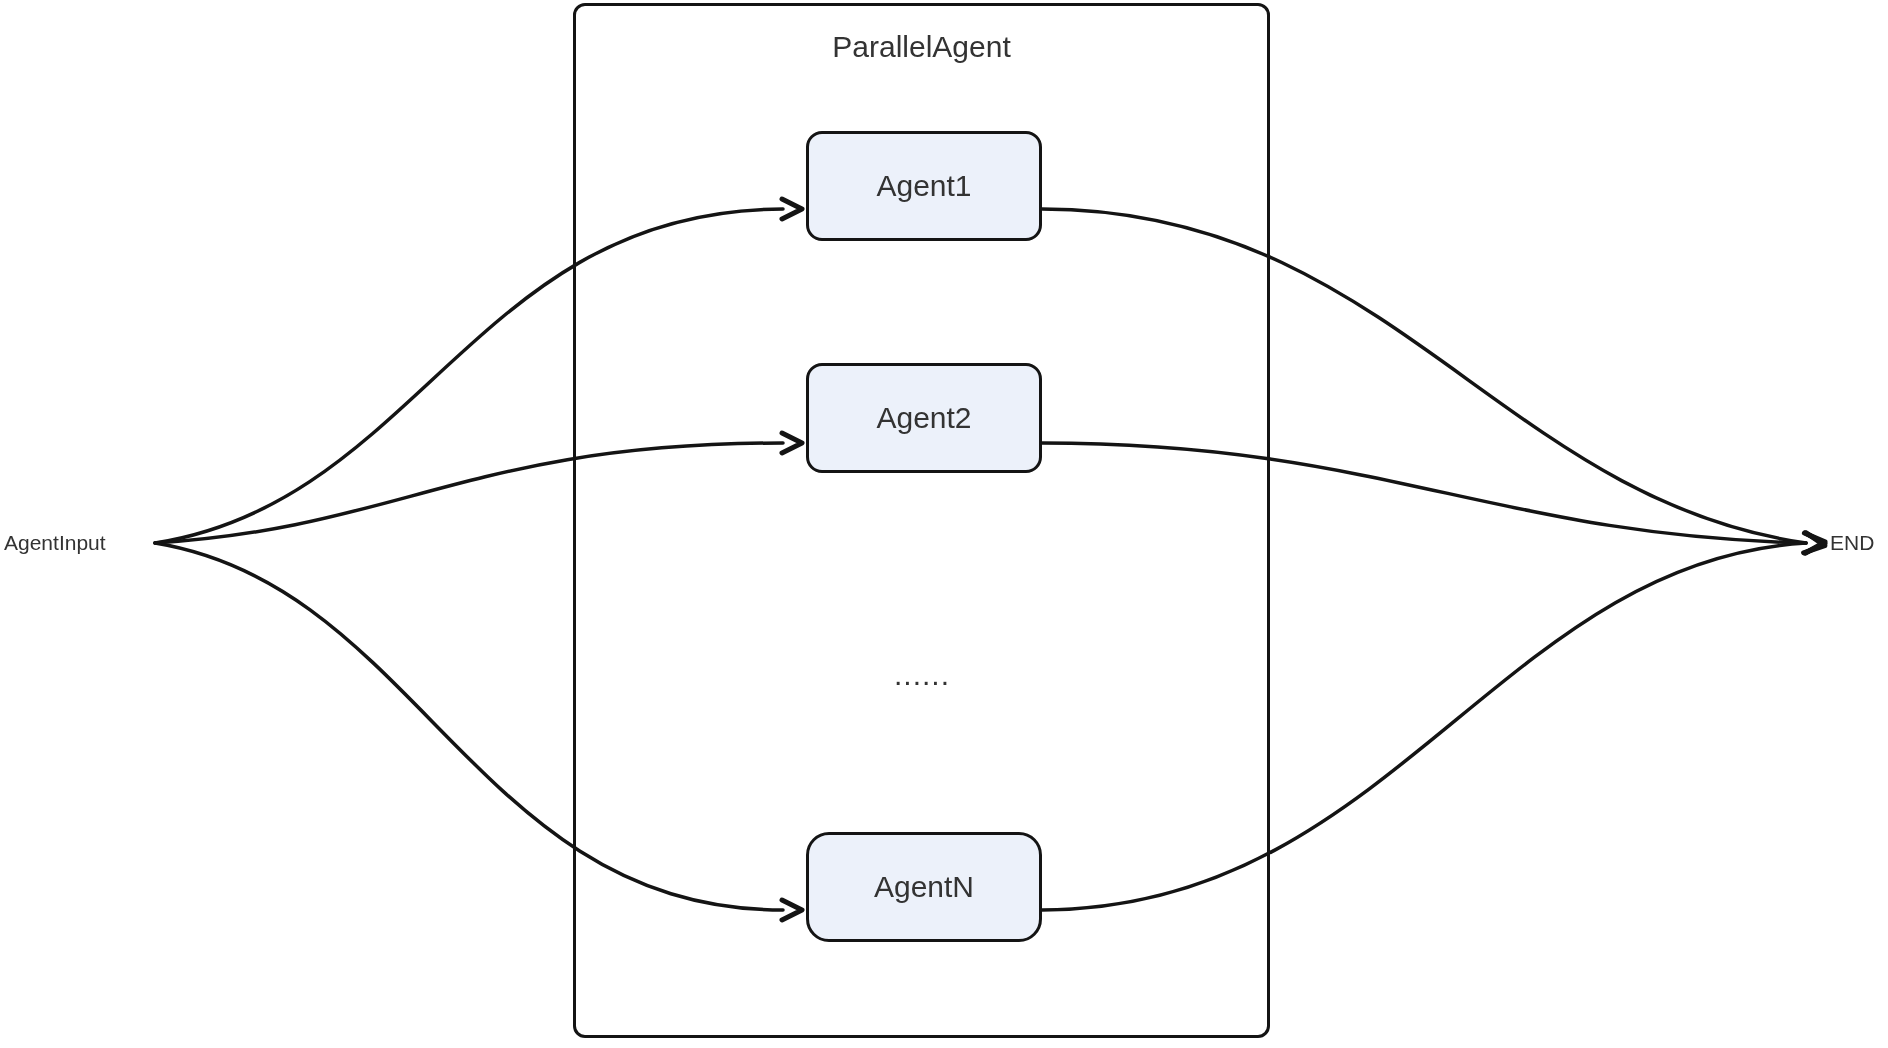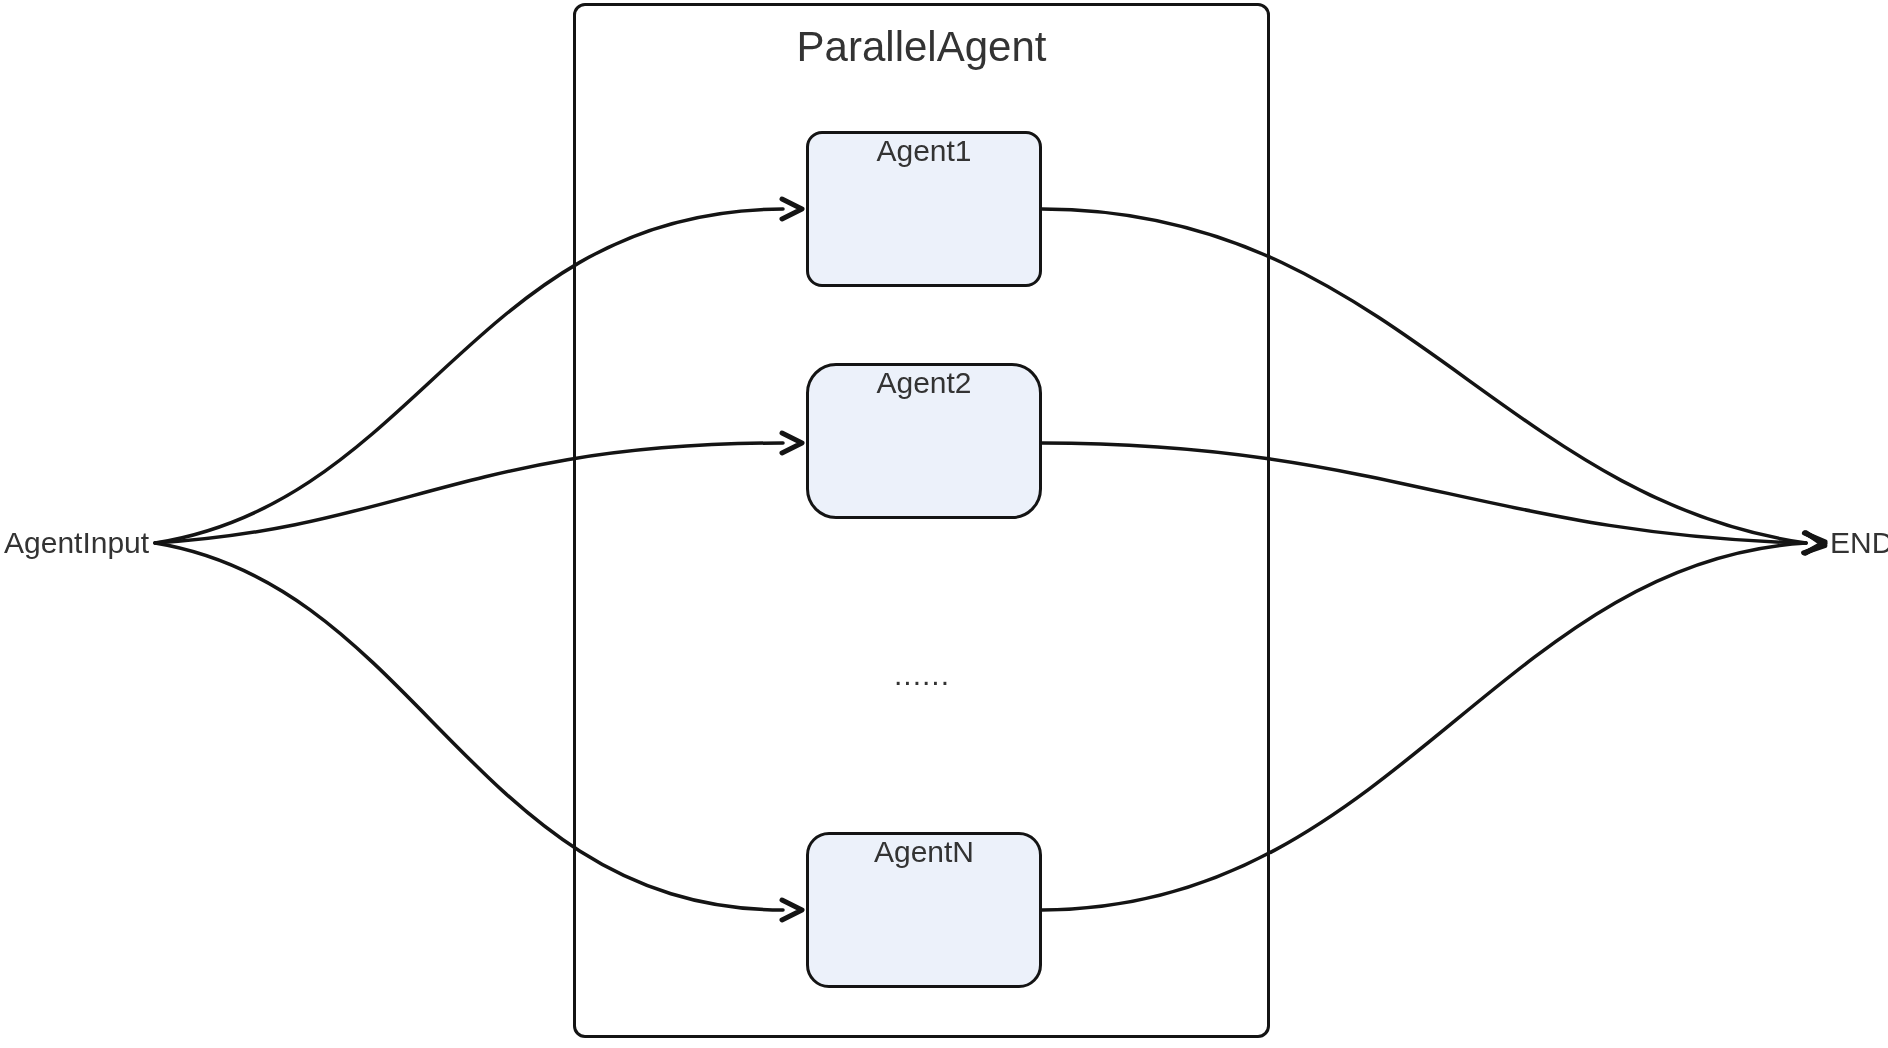--- a/index.html
+++ b/index.html
@@ -49,61 +49,62 @@
     box-sizing: border-box;
     background: transparent;
     z-index: 1;
   }
   .cluster-title {
     position: absolute;
     left: 0;
     top: 22px;
     width: 100%;
     text-align: center;
-    font-size: 42px;
+    font-size: 30px;
     line-height: 38px;
     color: var(--text, #333333);
   }
   .node {
     position: absolute;
     left: 806px;
     width: 236px;
-    height: 156px;
+    height: 110px;
     box-sizing: border-box;
     background: var(--node_fill, #ECF1FA);
     border: 3.5px solid var(--node_border, #141414);
     border-radius: 16px;
     display: flex;
+    align-items: center;
     justify-content: center;
     font-size: 30px;
     color: var(--text, #333333);
     z-index: 3;
   }
   .node-agent1 { top: 131px; }
-  .node-agent2 { top: 363px; border-radius: 30px; }
+  .node-agent2 { top: 363px; }
   .node-agentn { top: 832px; border-radius: 23px; }
   .ellipsis-label {
     position: absolute;
     left: 822px;
     top: 645px;
     width: 200px;
     height: 60px;
     display: flex;
     align-items: center;
     justify-content: center;
     font-size: 30px;
     letter-spacing: 1px;
     color: var(--text, #333333);
     z-index: 3;
   }
   .io-label {
     position: absolute;
     height: 38px;
     line-height: 38px;
-    font-size: 30px;
+    font-size: 21px;
     color: var(--text, #333333);
     z-index: 3;
     white-space: nowrap;
   }
   .start-label {
     left: 4px;
     top: 524px;
     width: 146px;
     text-align: left;
   }

